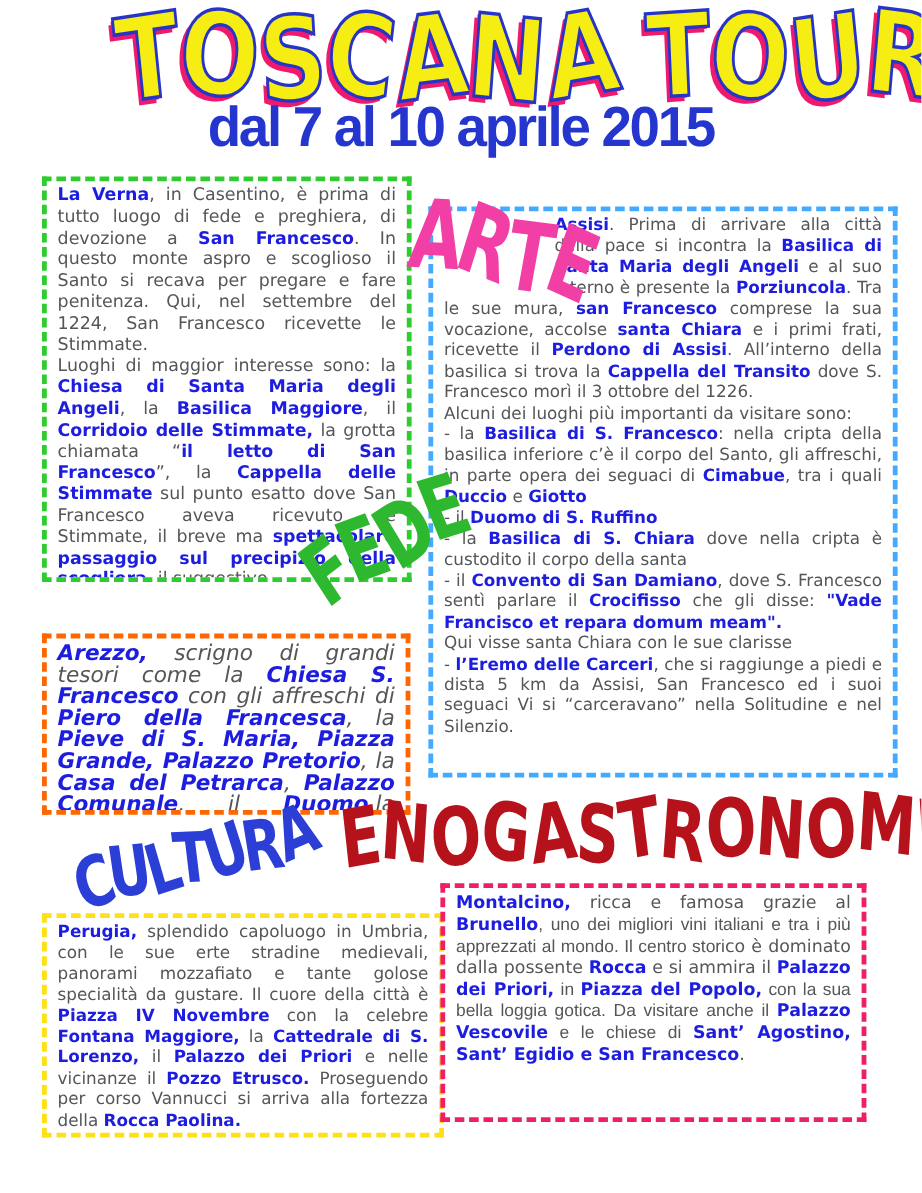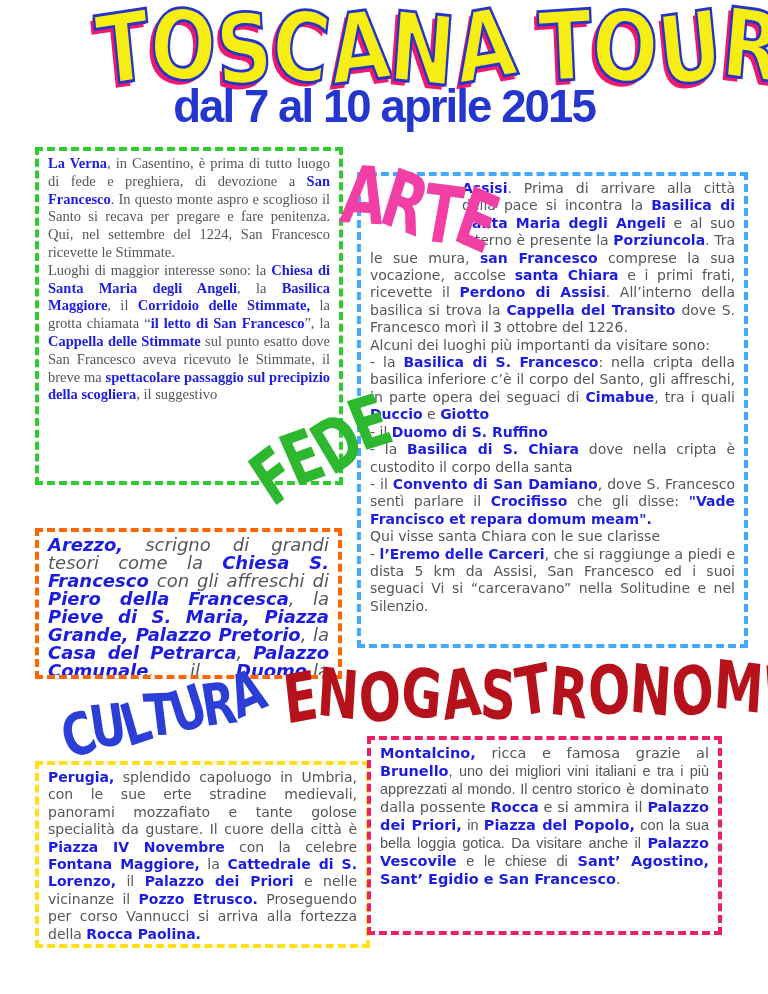--- a/index.html
+++ b/index.html
@@ -19,21 +19,21 @@
 
   
   .funky span{display:inline-block;}
 
   
   .box{position:absolute;overflow:hidden;box-sizing:border-box;padding:4px 9px;}
   .rt{margin:0;text-align:justify;color:#555659;}
   .rt .hl{color:#1d1de0;font-weight:bold;}
   .rt .f2{font-family:"Liberation Sans",sans-serif;}
 
-  .box.green {left:35px;  top:147px; width:308px; height:338px; border:4px dashed #2ecc2e;font-family:Liberation Serif, serif;}
+  .box.green {left:35px;  top:147px; width:308px; height:338px; border:4px dashed #2ecc2e;}
   .box.green .rt{font-size:14.5px;line-height:17.8px;}
 
   .box.blue  {left:357px; top:172px; width:391px; height:476px; border:4px dashed #44aaff;}
   .box.blue .rt{font-size:14px;line-height:17.4px;}
   .arte-spacer{float:left;width:92px;height:56px;}
 
   .box.orange{left:35px;  top:528px; width:307px; height:151px; border:4px dashed #ff6600;}
   .box.orange .rt{font-size:18px;line-height:18px;font-style:italic;}
 
   .box.yellow{left:35px;  top:761px; width:335px; height:187px; border:4px dashed #ffe014;}

